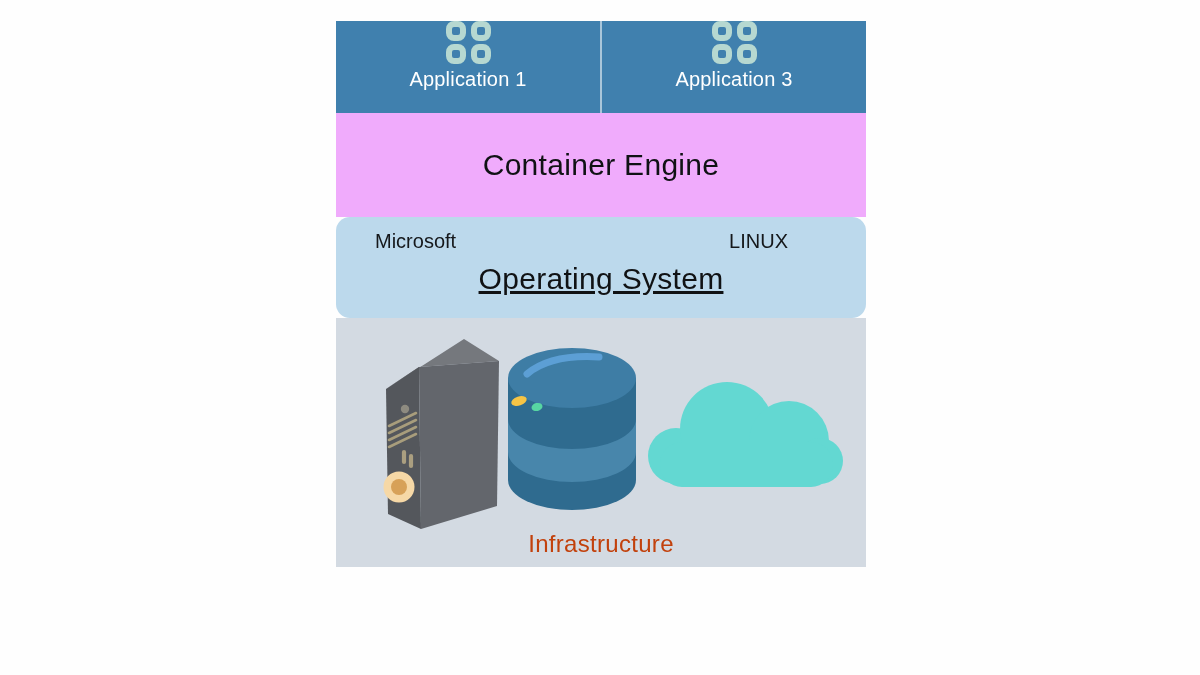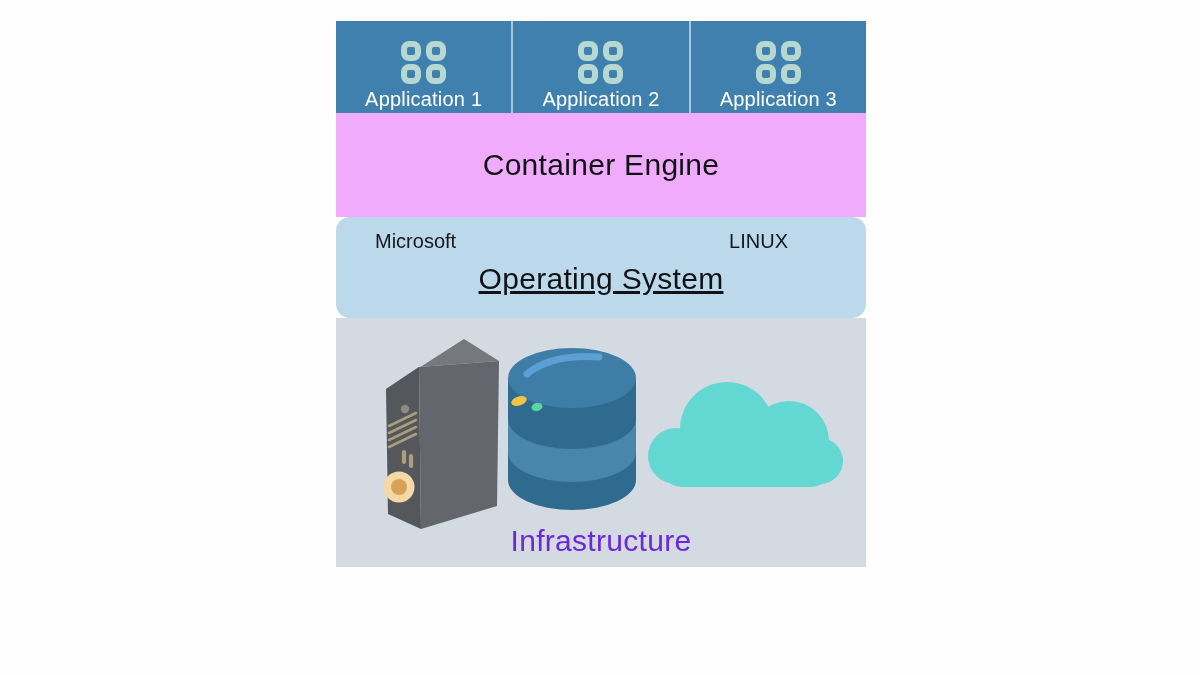--- a/index.html
+++ b/index.html
@@ -9,39 +9,39 @@
     -webkit-font-smoothing:antialiased;
   }
   .stage{position:relative;width:1200px;height:675px;background:#fefefe;}
 
   
   .stack{position:absolute;left:336px;top:21px;width:530px;height:546px;}
   .row{position:relative;width:100%;box-sizing:border-box;}
 
   
   .row.apps{height:92px;background:#4080ae;display:flex;}
-  .app-cell{flex:1 1 0;display:flex;flex-direction:column;align-items:center;justify-content:flex-end;padding-bottom:2px;}
+  .app-cell{flex:1 1 0;display:flex;flex-direction:column;align-items:center;padding-bottom:2px;}
   .app-cell + .app-cell{border-left:2px solid rgba(255,255,255,0.55);}
   .app-icon{display:grid;grid-template-columns:20px 20px;grid-template-rows:20px 20px;column-gap:5px;row-gap:3px;margin-bottom:5px;}
   .app-icon span{width:8px;height:8px;border:6px solid #b6d8d1;border-radius:8px;background:transparent;display:block;}
   .app-label{color:#ffffff;font-size:20px;font-weight:500;letter-spacing:.2px;line-height:1;padding-bottom:2px;}
 
   
   .row.engine{height:104px;background:#f0abfc;display:flex;align-items:center;justify-content:center;}
   .engine-label{color:#101214;font-size:30px;font-weight:500;letter-spacing:.3px;}
 
   
   .row.os{height:101px;background:#bcd9ec;padding-top:13px;border-radius:14px;}
   .os-vendors{display:flex;justify-content:space-between;padding:0 78px 0 39px;color:#15181b;font-size:20px;font-weight:500;}
   .os-label{text-align:center;color:#101214;font-size:30px;font-weight:500;margin-top:9px;letter-spacing:.3px;text-decoration:underline;}
 
   
   .row.infra{height:249px;background:#d3dae2;}
   .infra-svg{position:absolute;left:0;top:0;width:530px;height:249px;display:block;}
-  .infra-label{position:absolute;left:0;bottom:9px;width:100%;text-align:center;color:#6d28d9;font-size:30px;font-weight:500;letter-spacing:.3px;}
+  .infra-label{position:absolute;left:0;bottom:9px;width:100%;text-align:center;color:#c2410c;font-size:24px;font-weight:500;letter-spacing:.3px;}
 
   
   .title{
     position:absolute;left:0;top:594px;width:1200px;text-align:center;
     color:#4483b1;font-size:52px;font-weight:bold;font-style:italic;
     letter-spacing:0.5px;
     text-shadow:3px 4px 6px rgba(110,110,110,0.55);
   }
 </style>
 </head>
@@ -53,29 +53,20 @@
 
     <div class="row apps">
       <div class="app-cell">
         <div class="app-icon">
           <span></span>
             <span></span>
             <span></span>
             <span></span>
         </div>
         <div class="app-label">Application 1</div>
-      </div>
-      <div class="app-cell">
-        <div class="app-icon">
-          <span></span>
-            <span></span>
-            <span></span>
-            <span></span>
-        </div>
-        <div class="app-label">Application 2</div>
       </div>
       <div class="app-cell">
         <div class="app-icon">
           <span></span>
             <span></span>
             <span></span>
             <span></span>
         </div>
         <div class="app-label">Application 3</div>
       </div>

